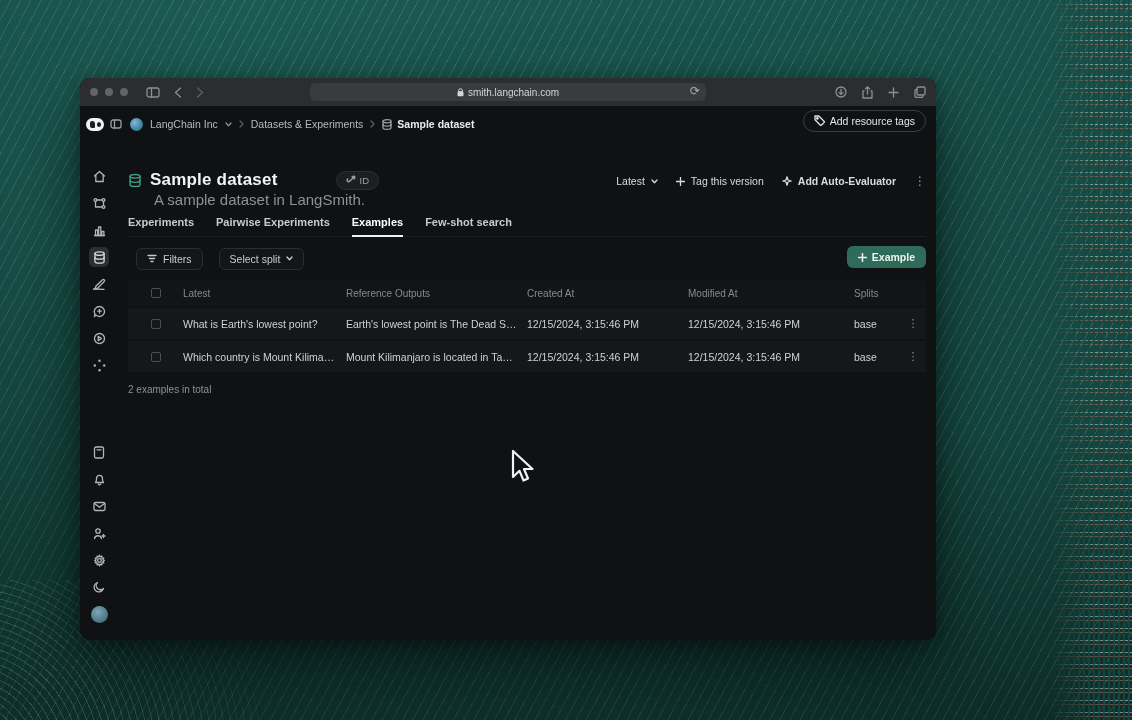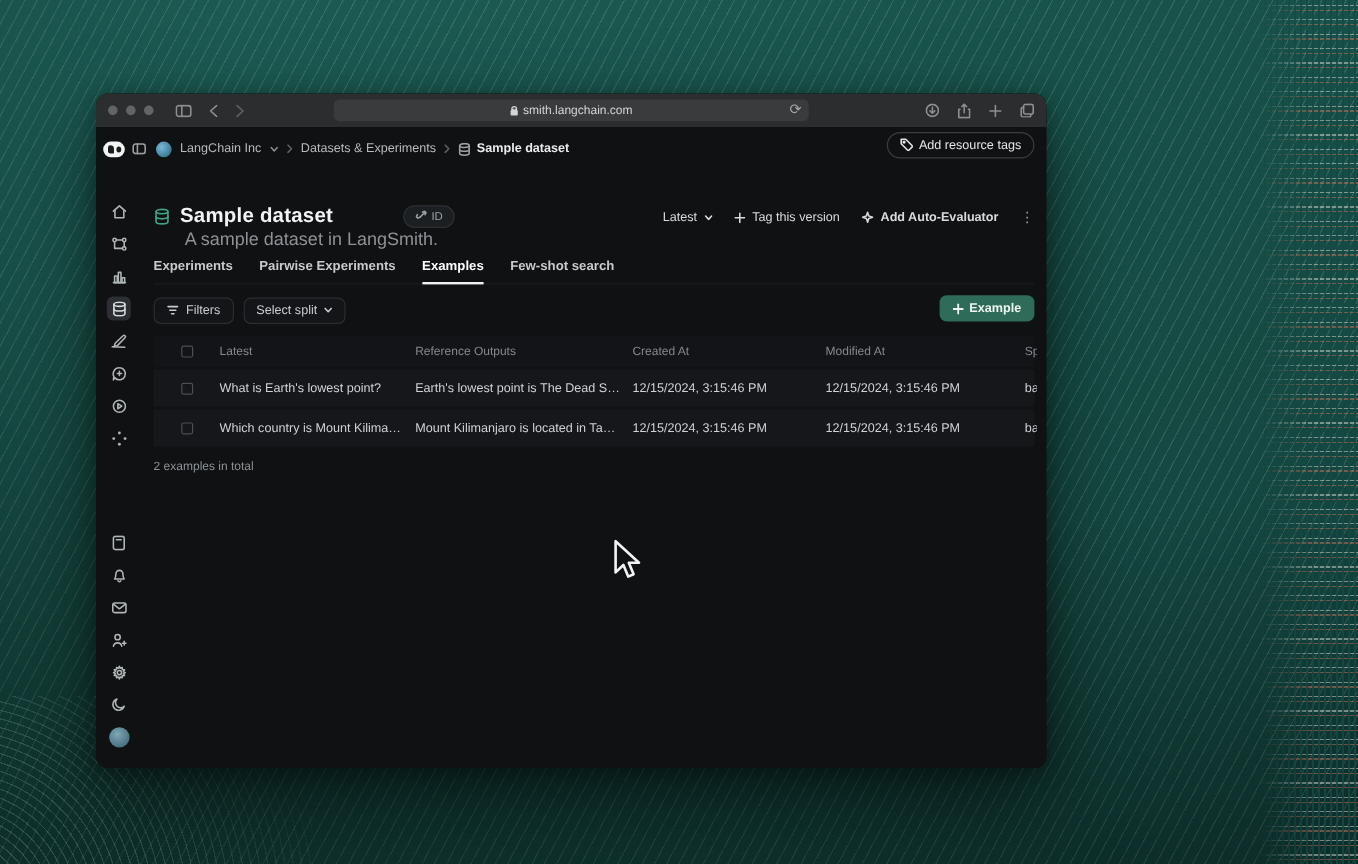--- a/index.html
+++ b/index.html
@@ -23,21 +23,21 @@
   }
   .deco-bottom-left {
     position:absolute; left:0; bottom:0; width:260px; height:140px; pointer-events:none;
     background:repeating-radial-gradient(circle at -15% 130%, transparent 0 6px, rgba(220,232,229,.16) 6px 7px);
     -webkit-mask-image:linear-gradient(45deg,#000 30%,transparent 85%);
     mask-image:linear-gradient(45deg,#000 30%,transparent 85%);
   }
 
   
   .window {
-    position:absolute; left:80px; top:78px; width:792px; height:562px;
+    position:absolute; left:80px; top:78px; width:856px; height:562px;
     border-radius:10px; background:#0f1113;
     box-shadow:0 30px 70px rgba(0,0,0,.5), 0 4px 18px rgba(0,0,0,.35);
     overflow:hidden;
   }
 
   
   .chrome {
     height:28px; background:#2b2d2f; display:flex; align-items:center;
     padding:0 10px; gap:8px; position:relative;
   }
@@ -93,21 +93,21 @@
 
   .version-actions { position:absolute; top:12px; right:0; display:flex; align-items:center; gap:18px; color:#d8dbdd; font-size:10.5px; }
   .va-item { display:flex; align-items:center; gap:6px; cursor:pointer; }
   .kebab { color:#9aa0a4; font-size:12px; letter-spacing:0; cursor:pointer; }
 
   .tabs { position:absolute; top:54px; left:0; right:0; display:flex; gap:22px; font-size:11px; font-weight:bold; border-bottom:1px solid #1b1e21; padding-bottom:7px; }
   .tab { color:#c7cbce; cursor:pointer; position:relative; padding-bottom:7px; margin-bottom:-8px; }
   .tab.active { color:#ffffff; border-bottom:2px solid #f0f1f2; }
 
   .toolbar { position:absolute; top:85px; left:0; right:0; height:23px; display:flex; align-items:center; gap:8px; }
-  .tool-btn { display:flex; align-items:center; gap:6px; border:1px solid #2a2e32; border-radius:6px; padding:4px 10px; color:#c9cdd0; font-size:10.5px; background:#131518; cursor:pointer; }
+  .tool-btn { display:flex; align-items:center; gap:6px; border:1px solid #2a2e32; border-radius:6px; padding:4px 10px; color:#c9cdd0; font-size:10.5px; background:#131518; cursor:pointer;margin-left:8px; }
   .example-btn {
     position:absolute; right:0; top:-1px; display:flex; align-items:center; gap:5px;
     background:#2e6b58; color:#eef4f1; border:none; border-radius:6px; padding:5px 11px;
     font-size:10.5px; font-weight:bold; cursor:pointer;
   }
 
   
   .table { position:absolute; top:118px; left:0; right:0; }
   .trow { display:grid; grid-template-columns:55px 163px 181px 161px 166px 1fr 26px; align-items:center; }
   .thead { height:26px; background:#121417; color:#85898d; font-size:10px; border-radius:3px 3px 0 0; }

